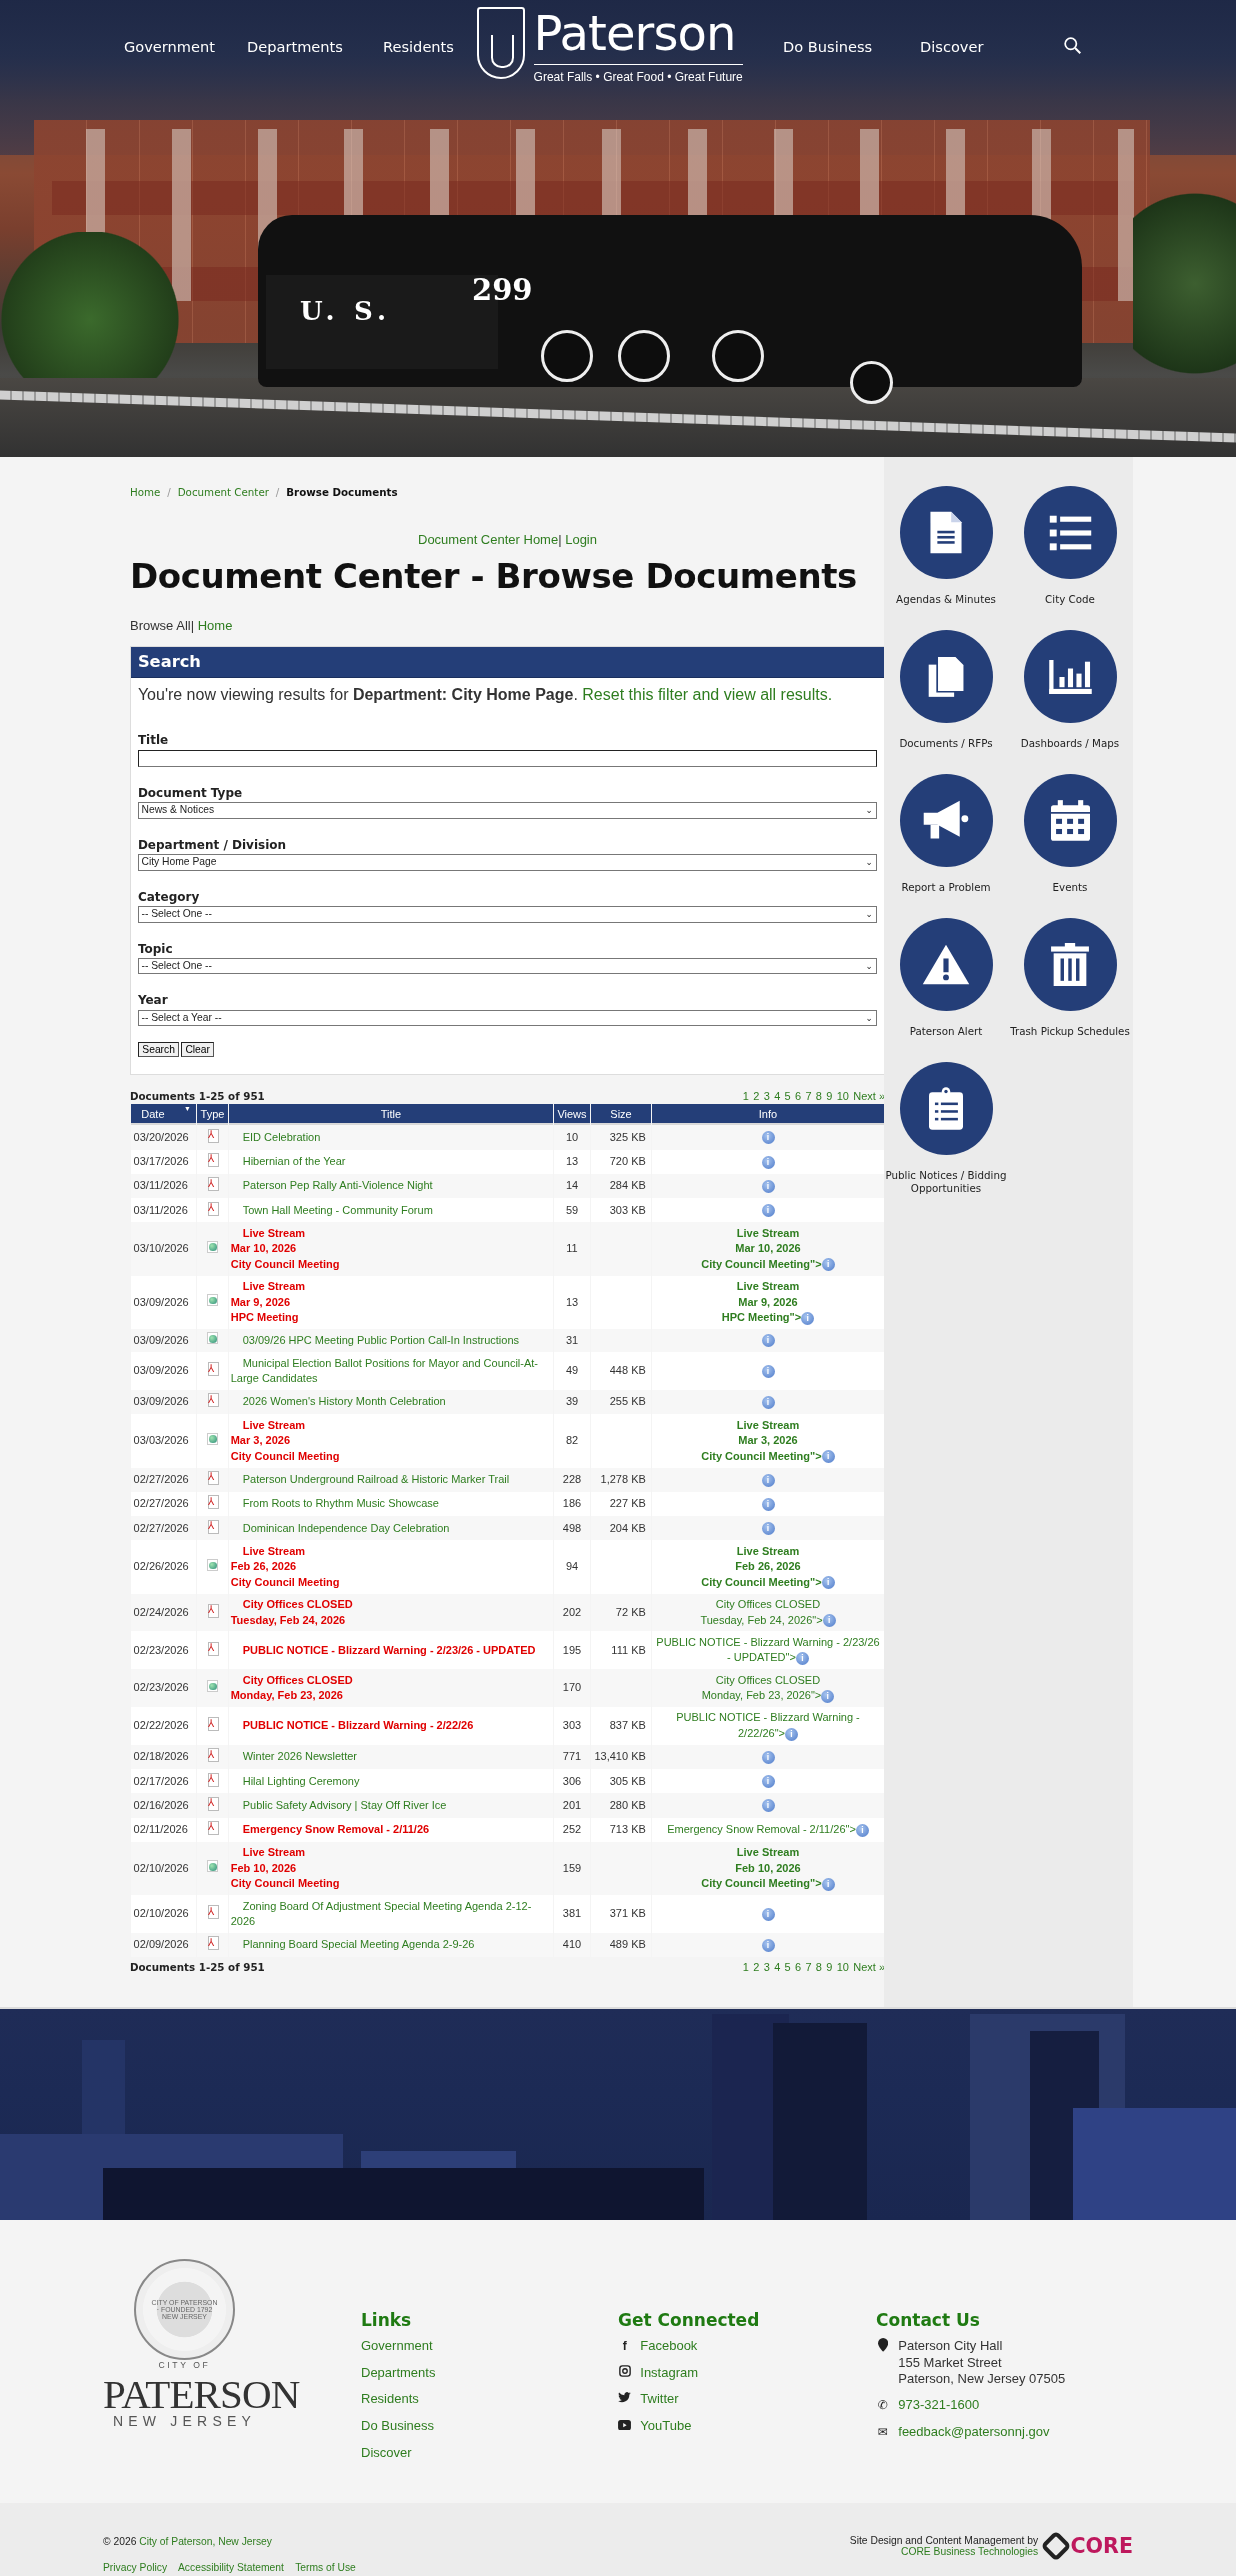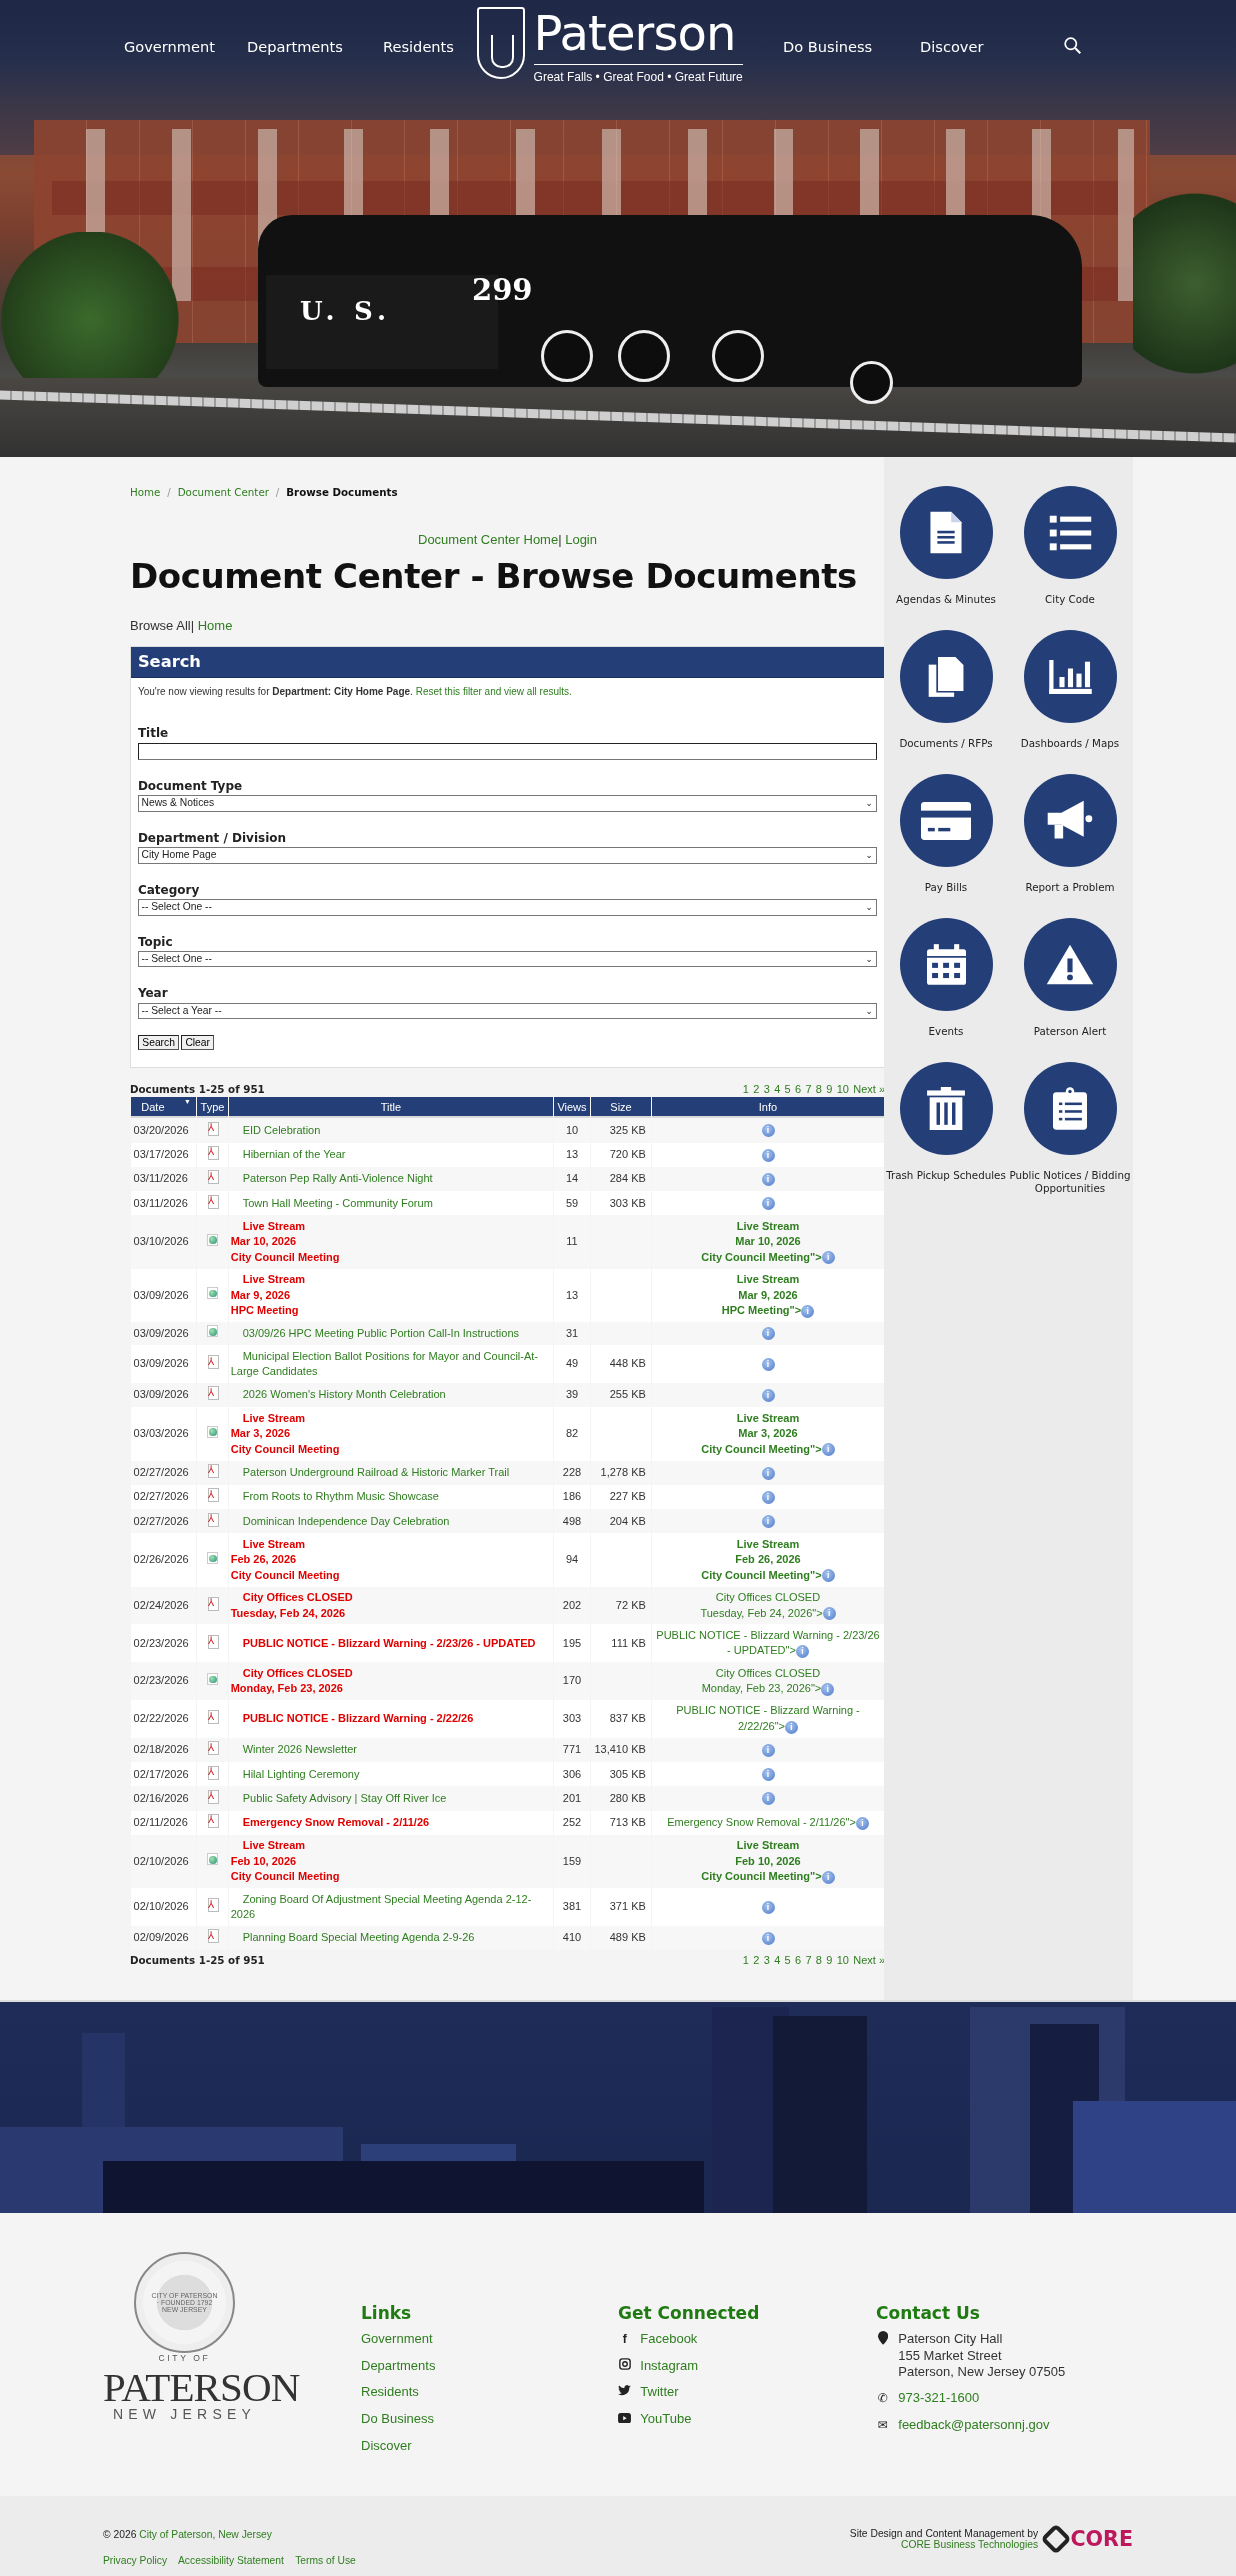--- a/index.html
+++ b/index.html
@@ -41,21 +41,21 @@
   .breadcrumb { font-size:10.3px; font-family:"DejaVu Sans", sans-serif; }
   .breadcrumb .sep { color:#999; margin: 0 6.9px; }
   .breadcrumb .current { font-weight:bold; color:#111; }
   .toplinks { text-align:center; font-size:13px; margin-top:34px; color:#333; }
   h1.page-title { font: bold 34px "DejaVu Sans", sans-serif; color:#111; margin-top:8.6px; letter-spacing:-0.4px; }
   .browse { margin-top:22px; font-size:13px; color:#333; }
 
   .search-box { margin-top:13.7px; background:#fff; border:0.9px solid #ddd; }
   .search-head { background:#243e78; color:#fff; font: bold 16.3px "DejaVu Sans", sans-serif; padding:5.2px 6.9px; border-bottom:1.7px solid #1a2f5e; }
   .search-body { padding:8.6px 6.9px 17px; }
-  .filter-msg { font-size:10px; color:#333; }
+  .filter-msg { font-size:16px; color:#333; }
   .field-label { font: bold 12px "DejaVu Sans", sans-serif; margin-top:19px; margin-bottom:2.6px; color:#222; }
   .field-label.first { margin-top:29px; }
   .title-input { width:100%; height:17px; border:1.7px solid #222; border-bottom-color:#777; }
   .select { width:100%; height:16.3px; border:0.9px solid #777; font-size:10.3px; line-height:14.6px; padding-left:2.6px; position:relative; background:#fff; }
   .select .chev { position:absolute; right:3.4px; top:0; font-size:8.6px; }
   .btns { margin-top:15.5px; display:flex; gap:1.7px; }
   .btn { border:1.7px solid #222; border-right-color:#555; border-bottom-color:#555; background:#f0f0f0; font-size:10.3px; padding:0.9px 3.4px; }
 
   .results-bar { display:flex; justify-content:space-between; margin-top:15.5px; font-size:11px; }
   .results-bar .count { font-weight:bold; color:#222; font-family:"DejaVu Sans", sans-serif; font-size:10.3px; }
@@ -204,31 +204,20 @@
               <rect x="12" y="20" width="6" height="12" fill="#fff"></rect>
               <rect x="22" y="10" width="6" height="22" fill="#fff"></rect>
               <rect x="32" y="16" width="6" height="16" fill="#fff"></rect>
               <rect x="42" y="2" width="6" height="30" fill="#fff"></rect>
             </svg>
           </div>
           <div class="lbl">Dashboards / Maps</div>
         </a>
         <a class="tile">
           <div class="circle">
-            <svg width="50" height="38" viewBox="0 0 58 44">
-              <rect x="0" y="0" width="58" height="44" rx="4" fill="#fff"></rect>
-              <rect x="0" y="10" width="58" height="8" fill="#243e78"></rect>
-              <rect x="8" y="30" width="8" height="4" fill="#243e78"></rect>
-              <rect x="20" y="30" width="14" height="4" fill="#243e78"></rect>
-            </svg>
-          </div>
-          <div class="lbl">Pay Bills</div>
-        </a>
-        <a class="tile">
-          <div class="circle">
             <svg width="48" height="43" viewBox="0 0 56 50">
               <path d="M2 16h16l26-14v42L18 30H2z" fill="#fff"></path>
               <rect x="10" y="30" width="10" height="16" fill="#fff"></rect>
               <circle cx="50" cy="23" r="4" fill="#fff"></circle>
             </svg>
           </div>
           <div class="lbl">Report a Problem</div>
         </a>
         <a class="tile">
           <div class="circle">

